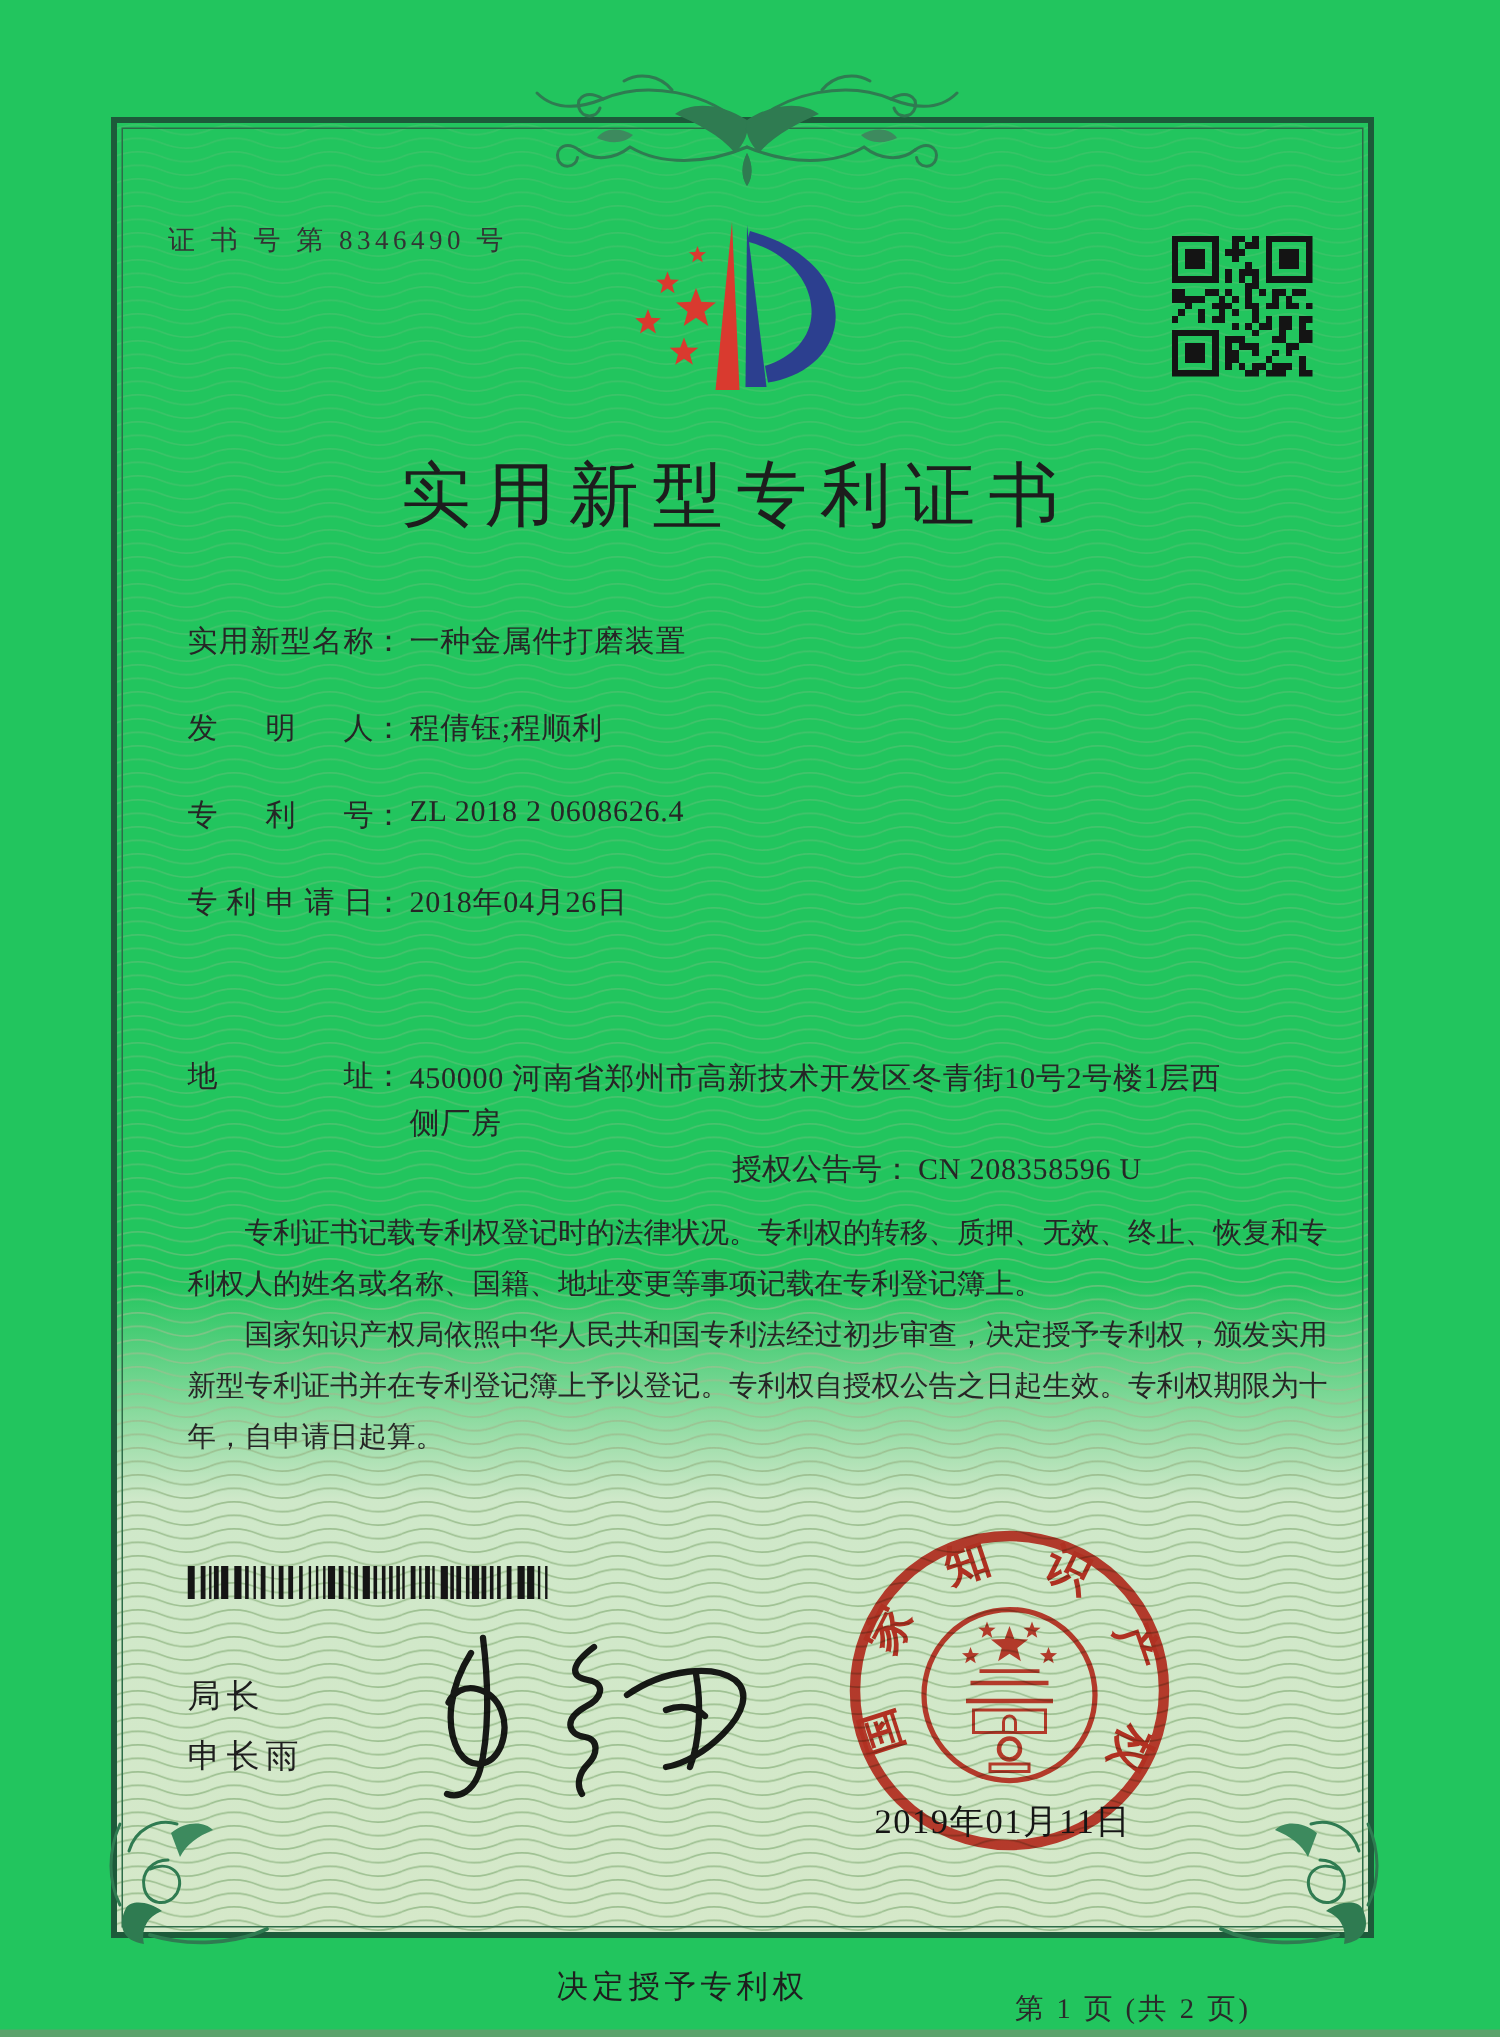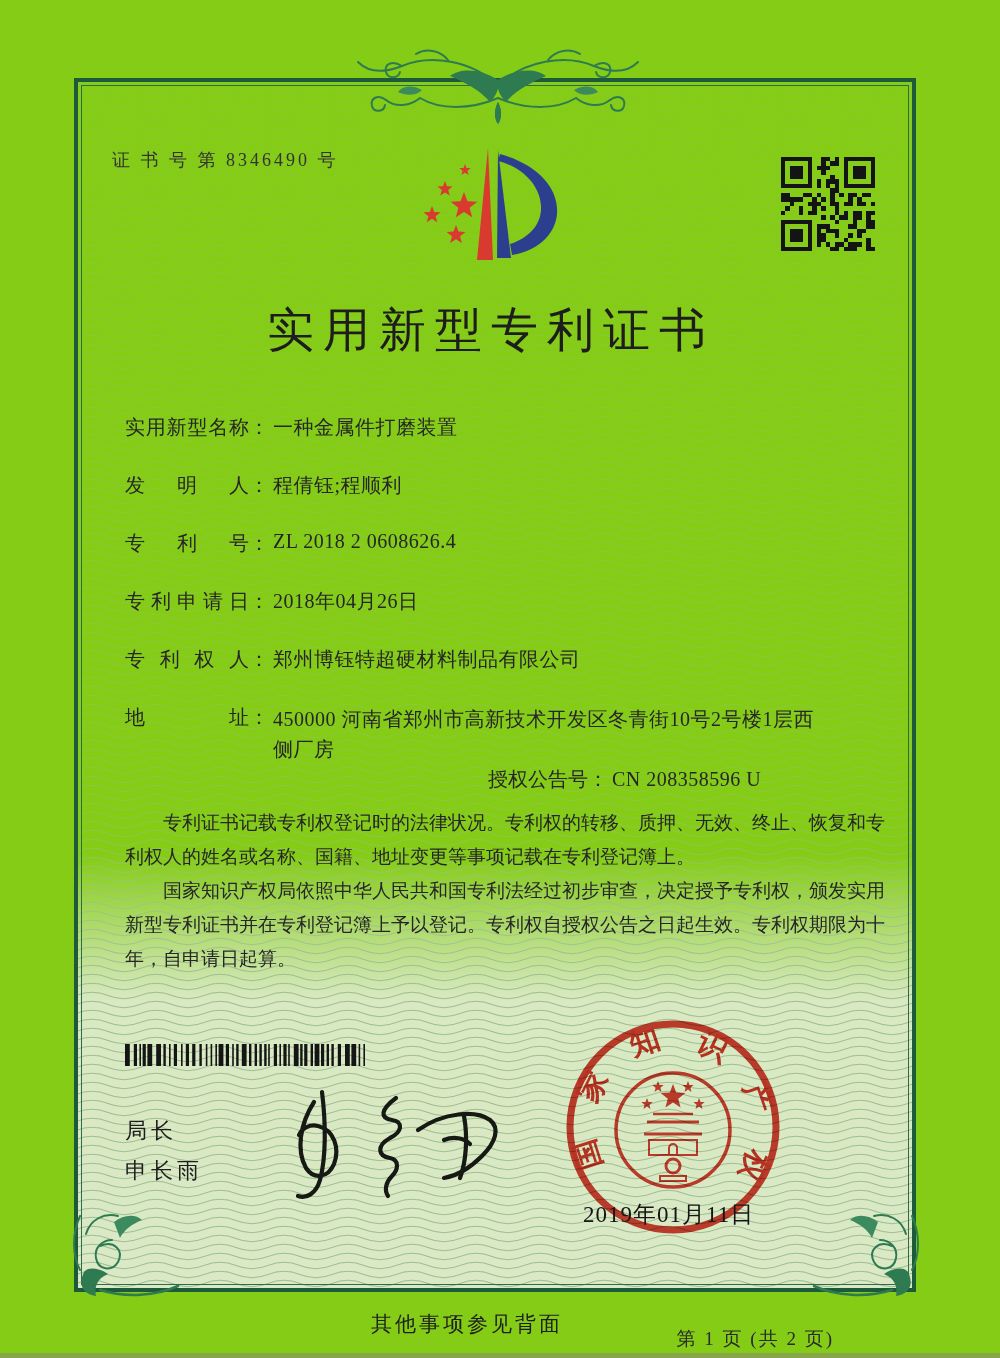--- a/index.html
+++ b/index.html
@@ -1,16 +1,16 @@
 <!DOCTYPE html>
 <html><head>
 <meta charset="utf-8">
 <style>
   html,body{margin:0;padding:0;background:#ffffff;}
-  .page{position:relative;width:1000px;height:1358px;background:#84cc16;
+  .page{position:relative;width:1000px;height:1358px;background:#22c55e;
         font-family:"Liberation Serif","DejaVu Serif",serif;color:#222;overflow:hidden;}
   .abs{position:absolute;}
   
   .frame-outer{position:absolute;left:74px;top:78px;width:834px;height:1206px;
                border:4px solid #1d5a3a;}
   .frame-inner{position:absolute;left:3px;top:3px;right:3px;bottom:3px;
                border:1.5px solid #2d6c48;}
   
   .cert-no{left:112px;top:148px;font-size:18px;letter-spacing:3px;color:#333;}
   .title{left:74px;top:299px;width:834px;text-align:center;font-size:47px;
@@ -343,23 +343,20 @@
   </div>
   <div class="frow" style="top:472px;">
     <span class="flabel">发明人</span><span class="fcolon">：</span><span class="fvalue">程倩钰;程顺利</span>
   </div>
   <div class="frow" style="top:530px;">
     <span class="flabel">专利号</span><span class="fcolon">：</span><span class="fvalue">ZL 2018 2 0608626.4</span>
   </div>
   <div class="frow" style="top:588px;">
     <span class="flabel">专利申请日</span><span class="fcolon">：</span><span class="fvalue">2018年04月26日</span>
   </div>
-  <div class="frow" style="top:646px;">
-    <span class="flabel">专利权人</span><span class="fcolon">：</span><span class="fvalue">郑州博钰特超硬材料制品有限公司</span>
-  </div>
   <div class="frow" style="top:704px;">
     <span class="flabel">地址</span><span class="fcolon">：</span><span class="fvalue wrap">450000 河南省郑州市高新技术开发区冬青街10号2号楼1层西侧厂房</span>
   </div>
   <div class="frow" style="top:766px;">
     <span class="grant2"><span>授权公告号</span><span class="fcolon">：</span><span class="fvalue">CN 208358596 U</span></span>
   </div>
 
   <div class="abs paras">
     <p>专利证书记载专利权登记时的法律状况。专利权的转移、质押、无效、终止、恢复和专利权人的姓名或名称、国籍、地址变更等事项记载在专利登记簿上。</p>
     <p>国家知识产权局依照中华人民共和国专利法经过初步审查，决定授予专利权，颁发实用新型专利证书并在专利登记簿上予以登记。专利权自授权公告之日起生效。专利权期限为十年，自申请日起算。</p>
@@ -450,16 +447,16 @@
       <rect x="93" y="130" width="48" height="15" stroke-width="2"></rect>
       <path d="M113,145 v-7 a4,4 0 0 1 8,0 v7" stroke-width="2"></path>
       <circle cx="117" cy="156" r="7" stroke-width="3"></circle>
       <rect x="104" y="166" width="26" height="5" stroke-width="2"></rect>
     </g>
   </svg>
 
   <div class="abs seal-date">2019年01月11日</div>
 
   <div class="abs page-info">第 1 页 (共 2 页)</div>
-  <div class="abs back-note">其他事项参见背面</div>
+  <div class="abs back-note">决定授予专利权</div>
 
   <div class="scan-edge"></div>
 </div>
 
 </body></html>

